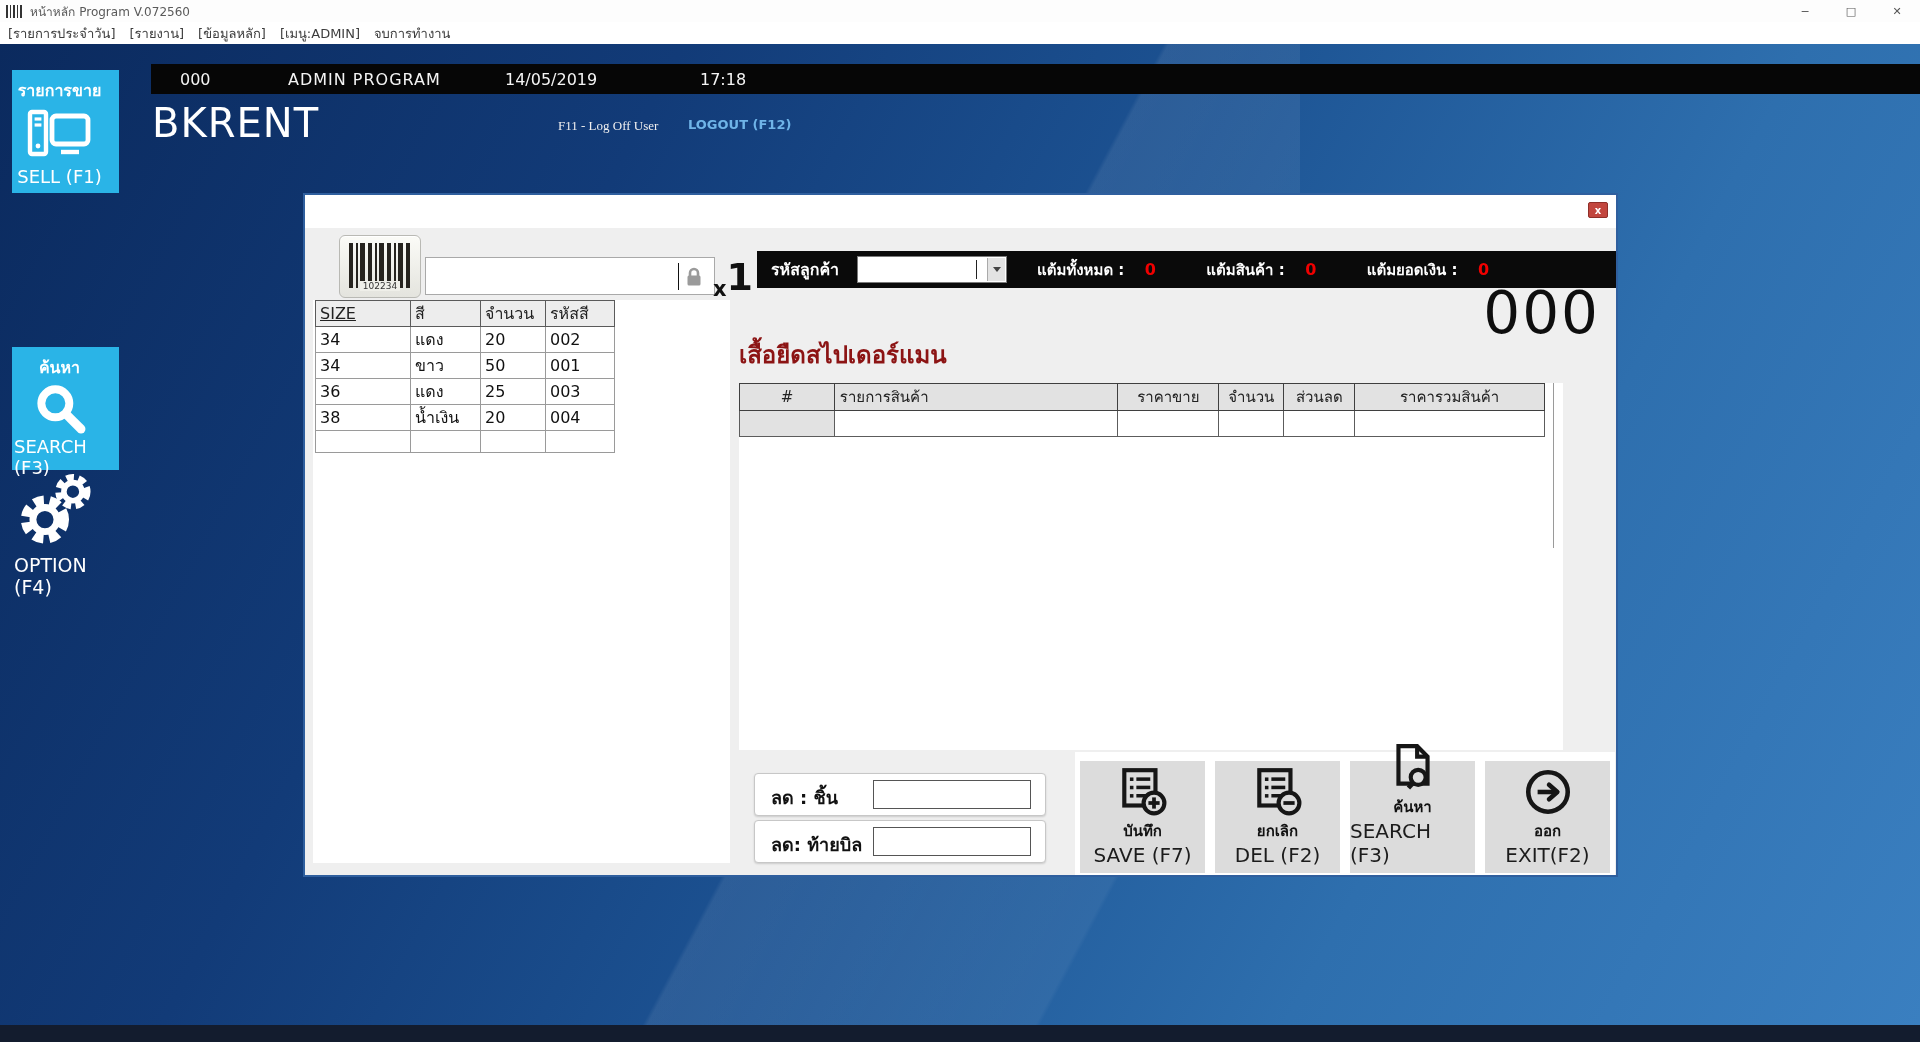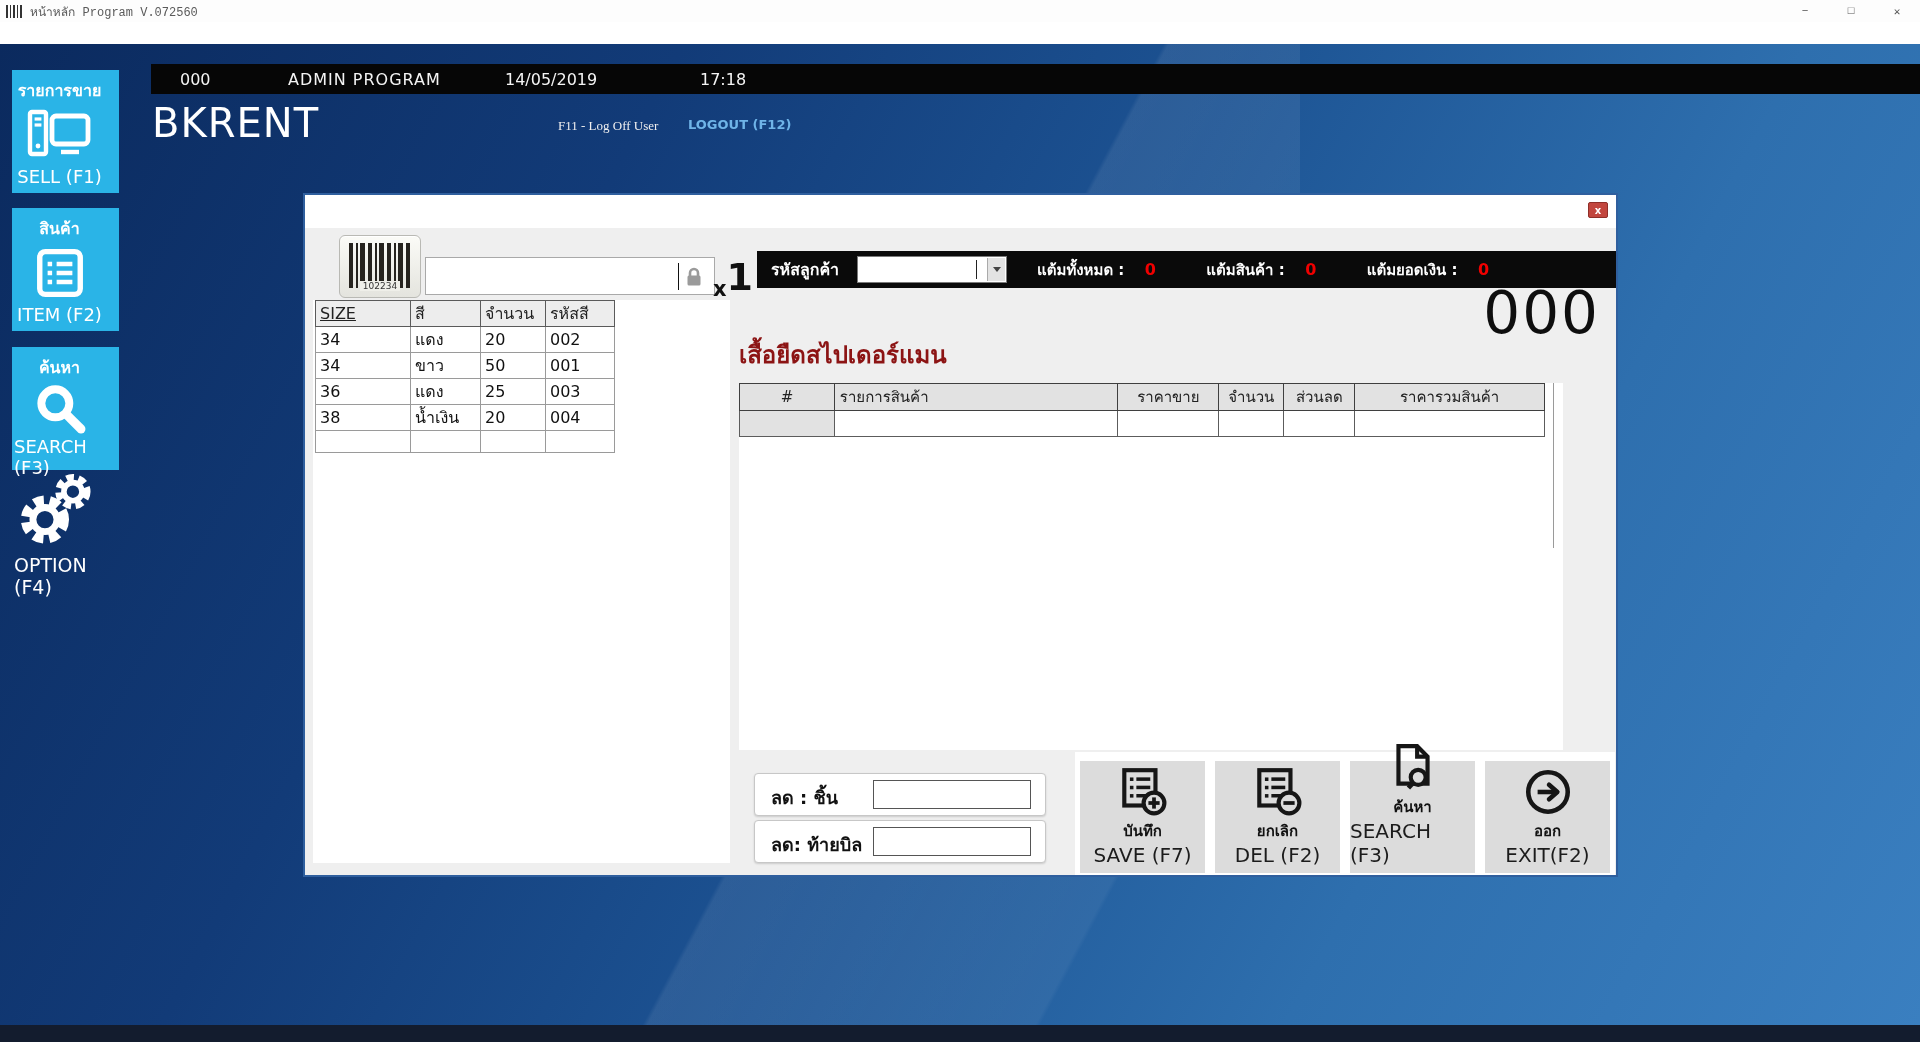--- a/index.html
+++ b/index.html
@@ -2,21 +2,21 @@
 <html><head>
 <meta charset="utf-8">
 <style>
   * { margin:0; padding:0; box-sizing:border-box; }
   html,body { width:1920px; height:1042px; overflow:hidden; }
   body { font-family:"DejaVu Sans","Liberation Sans",sans-serif; }
   #stage { position:relative; width:1920px; height:1042px; background:#fff; }
 
   
   .titlebar { position:absolute; left:0; top:0; width:1920px; height:22px; background:#fdfdfd;
-              display:flex; align-items:center;font-family:Liberation Mono, monospace; }
+              display:flex; align-items:center; }
   .titlebar-icon { width:16px; height:13px; margin-left:6px;
      background:repeating-linear-gradient(90deg,#333 0 2px,transparent 2px 4px,#333 4px 5px,transparent 5px 7px); }
   .titlebar-text { font-size:12px; color:#5a5a5a; margin-left:8px; }
   .win-controls { position:absolute; right:0; top:0; height:22px; display:flex; }
   .win-btn { width:46px; height:22px; display:flex; align-items:center; justify-content:center;
              font-size:11px; color:#555; }
   .menubar { position:absolute; left:0; top:22px; width:1920px; height:22px; background:#ffffff;
              display:flex; align-items:center; gap:14px; padding-left:8px; }
   .menu-item { font-size:13px; color:#3c3c3c; }
 
@@ -130,20 +130,27 @@
   <div class="titlebar">
     <div class="titlebar-icon"></div>
     <div class="titlebar-text">หน้าหลัก Program V.072560</div>
     <div class="win-controls">
       <div class="win-btn">−</div>
       <div class="win-btn">□</div>
       <div class="win-btn">✕</div>
     </div>
   </div>
 
+  <div class="menubar">
+    <span class="menu-item">[รายการประจำวัน]</span>
+    <span class="menu-item">[รายงาน]</span>
+    <span class="menu-item">[ข้อมูลหลัก]</span>
+    <span class="menu-item">[เมนู:ADMIN]</span>
+    <span class="menu-item">จบการทำงาน</span>
+  </div>
 
   <div class="desktop">
 
     <div class="topbar">
       <span class="tb-station">000</span>
       <span class="tb-title">ADMIN PROGRAM</span>
       <span class="tb-date">14/05/2019</span>
       <span class="tb-time">17:18</span>
     </div>
     <div class="brand" style="left:152px;">BKRENT</div>
@@ -158,35 +165,20 @@
           <line x1="3.8" y1="5" x2="7.2" y2="5" stroke-width="1.6"></line>
           <line x1="3.8" y1="8" x2="7.2" y2="8" stroke-width="1.6"></line>
           <circle cx="5.5" cy="18.5" r="1.2" fill="#fff" stroke="none"></circle>
           <rect x="12.5" y="3.5" width="18" height="14" rx="2" stroke-width="2.4"></rect>
           <line x1="17" y1="21.5" x2="26" y2="21.5" stroke-width="2.2"></line>
         </svg>
       </span>
       <span class="side-eng">SELL (F1)</span>
     </div>
 
-    <div class="side-tile" style="top:164px;">
-      <span class="side-thai">สินค้า</span>
-      <span class="side-icon">
-        <svg width="54" height="54" viewBox="0 0 24 24" fill="none" stroke="#fff">
-          <rect x="3" y="2.5" width="18" height="19" rx="2.5" stroke-width="2.4"></rect>
-          <rect x="6.5" y="7" width="2" height="2" fill="#fff" stroke="none"></rect>
-          <line x1="10.5" y1="8" x2="17.5" y2="8" stroke-width="2"></line>
-          <rect x="6.5" y="11" width="2" height="2" fill="#fff" stroke="none"></rect>
-          <line x1="10.5" y1="12" x2="17.5" y2="12" stroke-width="2"></line>
-          <rect x="6.5" y="15" width="2" height="2" fill="#fff" stroke="none"></rect>
-          <line x1="10.5" y1="16" x2="17.5" y2="16" stroke-width="2"></line>
-        </svg>
-      </span>
-      <span class="side-eng">ITEM (F2)</span>
-    </div>
 
     <div class="side-tile" style="top:303px;">
       <span class="side-thai">ค้นหา</span>
       <span class="side-icon">
         <svg width="56" height="56" viewBox="0 0 24 24" fill="none" stroke="#fff">
           <circle cx="10" cy="10" r="6" stroke-width="3.4"></circle>
           <line x1="14.6" y1="14.6" x2="21" y2="21" stroke-width="3.8" stroke-linecap="round"></line>
         </svg>
       </span>
       <span class="side-eng">SEARCH (F3)</span>

